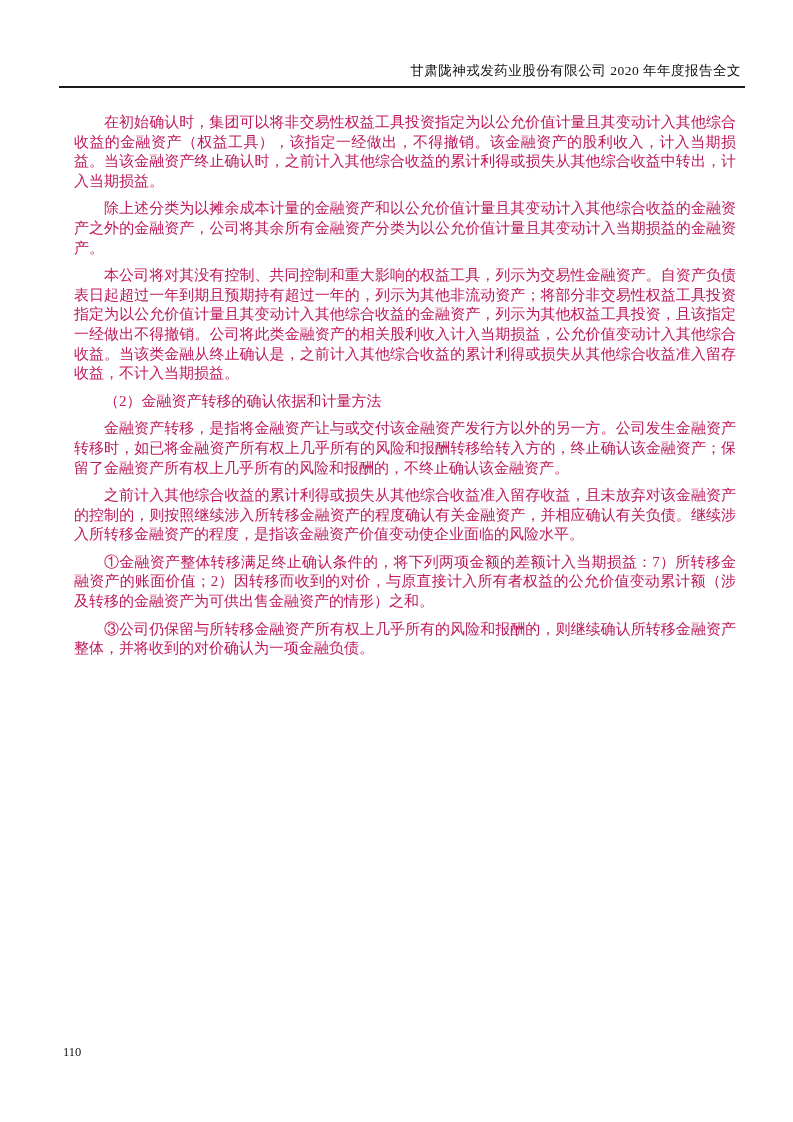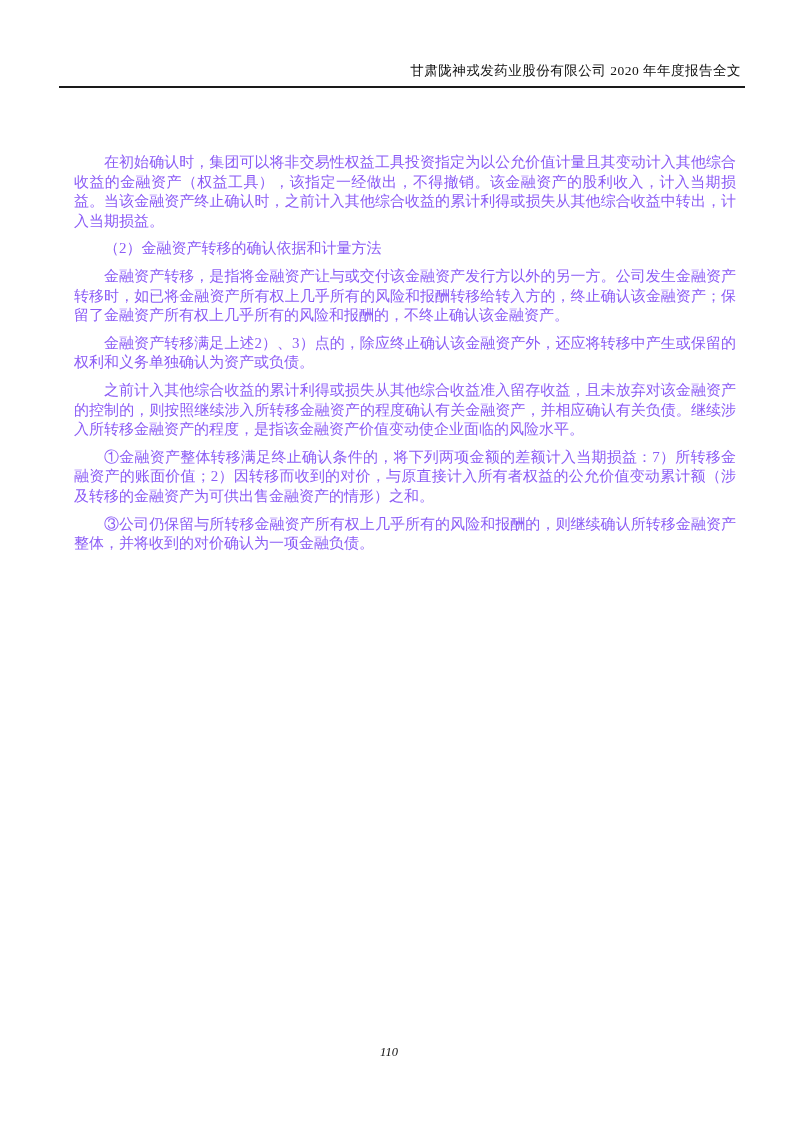--- a/index.html
+++ b/index.html
@@ -30,51 +30,50 @@
     color: #111111;
   }
   .content {
     position: absolute;
     top: 101px;
     left: 62px;
     width: 678px;
     font-size: 15px;
     line-height: 19.6px;
     text-align: justify;
-    color: #8b5cf6;
-    margin-top: 40px;
+    color: #be185d;
   }
   .content p {
     text-indent: 2em;
     margin: 0;
     word-break: break-all;
   }
   .page-footer {
     position: absolute;
     top: 1037px;
     left: 55px;
     width: 660px;
-    text-align: center;
+    text-align: left;
     font-size: 12.5px;
     color: #111111;
-    font-style: italic;
   }
 </style>
 </head>
 <body>
 
 <div class="page">
 
   <div class="page-header">甘肃陇神戎发药业股份有限公司 2020 年年度报告全文</div>
 
   <div class="content">
       <p>在初始确认时，集团可以将非交易性权益工具投资指定为以公允价值计量且其变动计入其他综合收益的金融资产（权益工具），该指定一经做出，不得撤销。该金融资产的股利收入，计入当期损益。当该金融资产终止确认时，之前计入其他综合收益的累计利得或损失从其他综合收益中转出，计入当期损益。</p>
+      <p>除上述分类为以摊余成本计量的金融资产和以公允价值计量且其变动计入其他综合收益的金融资产之外的金融资产，公司将其余所有金融资产分类为以公允价值计量且其变动计入当期损益的金融资产。</p>
+      <p>本公司将对其没有控制、共同控制和重大影响的权益工具，列示为交易性金融资产。自资产负债表日起超过一年到期且预期持有超过一年的，列示为其他非流动资产；将部分非交易性权益工具投资指定为以公允价值计量且其变动计入其他综合收益的金融资产，列示为其他权益工具投资，且该指定一经做出不得撤销。公司将此类金融资产的相关股利收入计入当期损益，公允价值变动计入其他综合收益。当该类金融从终止确认是，之前计入其他综合收益的累计利得或损失从其他综合收益准入留存收益，不计入当期损益。</p>
       <p>（2）金融资产转移的确认依据和计量方法</p>
       <p>金融资产转移，是指将金融资产让与或交付该金融资产发行方以外的另一方。公司发生金融资产转移时，如已将金融资产所有权上几乎所有的风险和报酬转移给转入方的，终止确认该金融资产；保留了金融资产所有权上几乎所有的风险和报酬的，不终止确认该金融资产。</p>
-      <p>金融资产转移满足上述2）、3）点的，除应终止确认该金融资产外，还应将转移中产生或保留的权利和义务单独确认为资产或负债。</p>
       <p>之前计入其他综合收益的累计利得或损失从其他综合收益准入留存收益，且未放弃对该金融资产的控制的，则按照继续涉入所转移金融资产的程度确认有关金融资产，并相应确认有关负债。继续涉入所转移金融资产的程度，是指该金融资产价值变动使企业面临的风险水平。</p>
       <p>①金融资产整体转移满足终止确认条件的，将下列两项金额的差额计入当期损益：7）所转移金融资产的账面价值；2）因转移而收到的对价，与原直接计入所有者权益的公允价值变动累计额（涉及转移的金融资产为可供出售金融资产的情形）之和。</p>
       <p>③公司仍保留与所转移金融资产所有权上几乎所有的风险和报酬的，则继续确认所转移金融资产整体，并将收到的对价确认为一项金融负债。</p>
     </div>
 
   <div class="page-footer">110</div>
 
 </div>
 
 </body></html>

